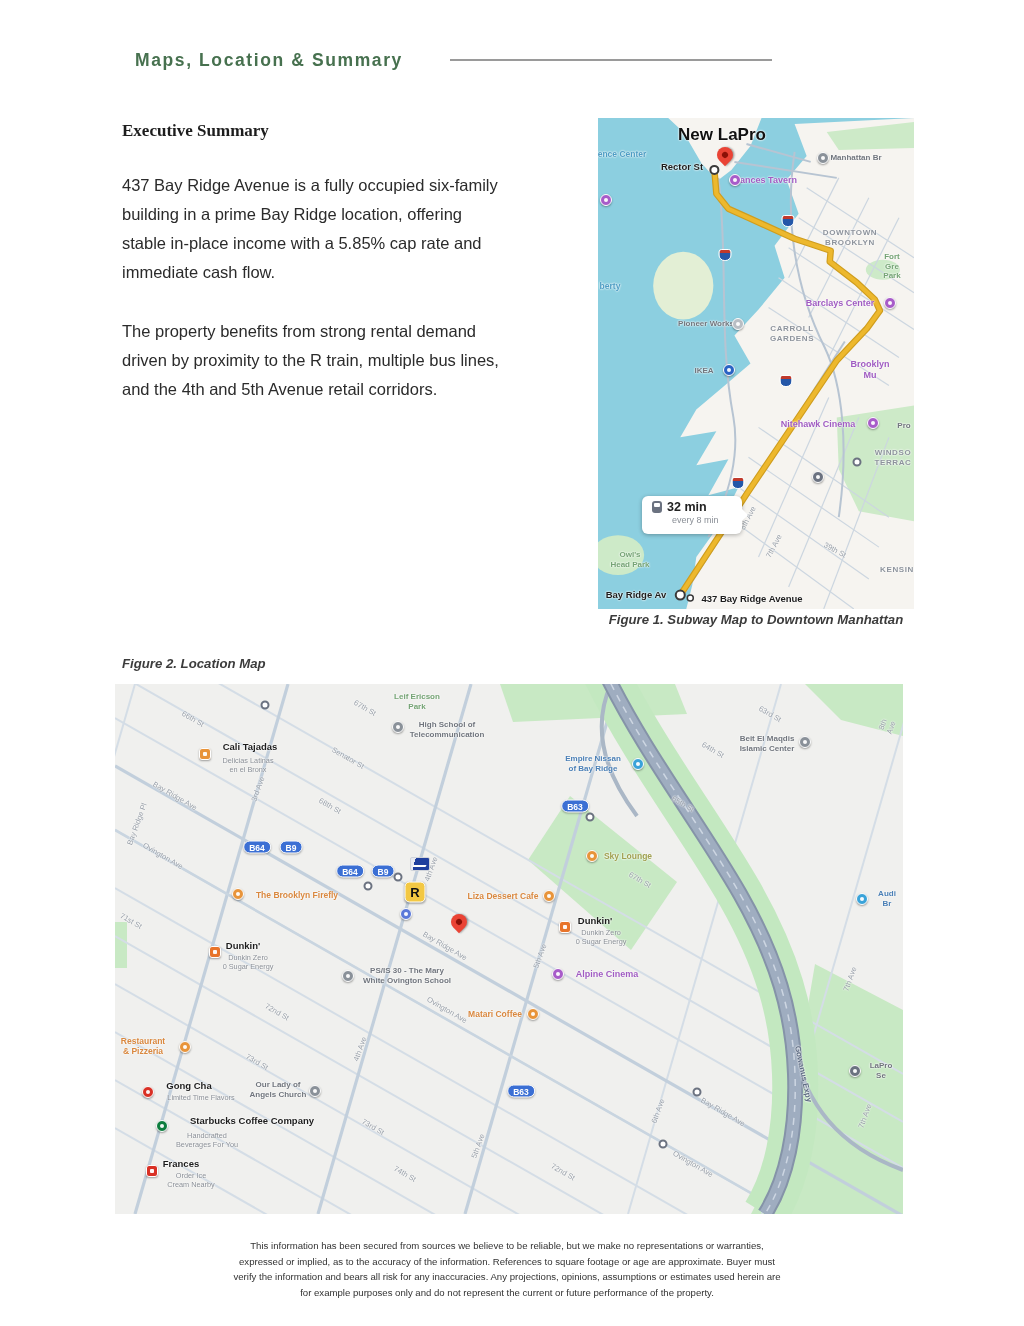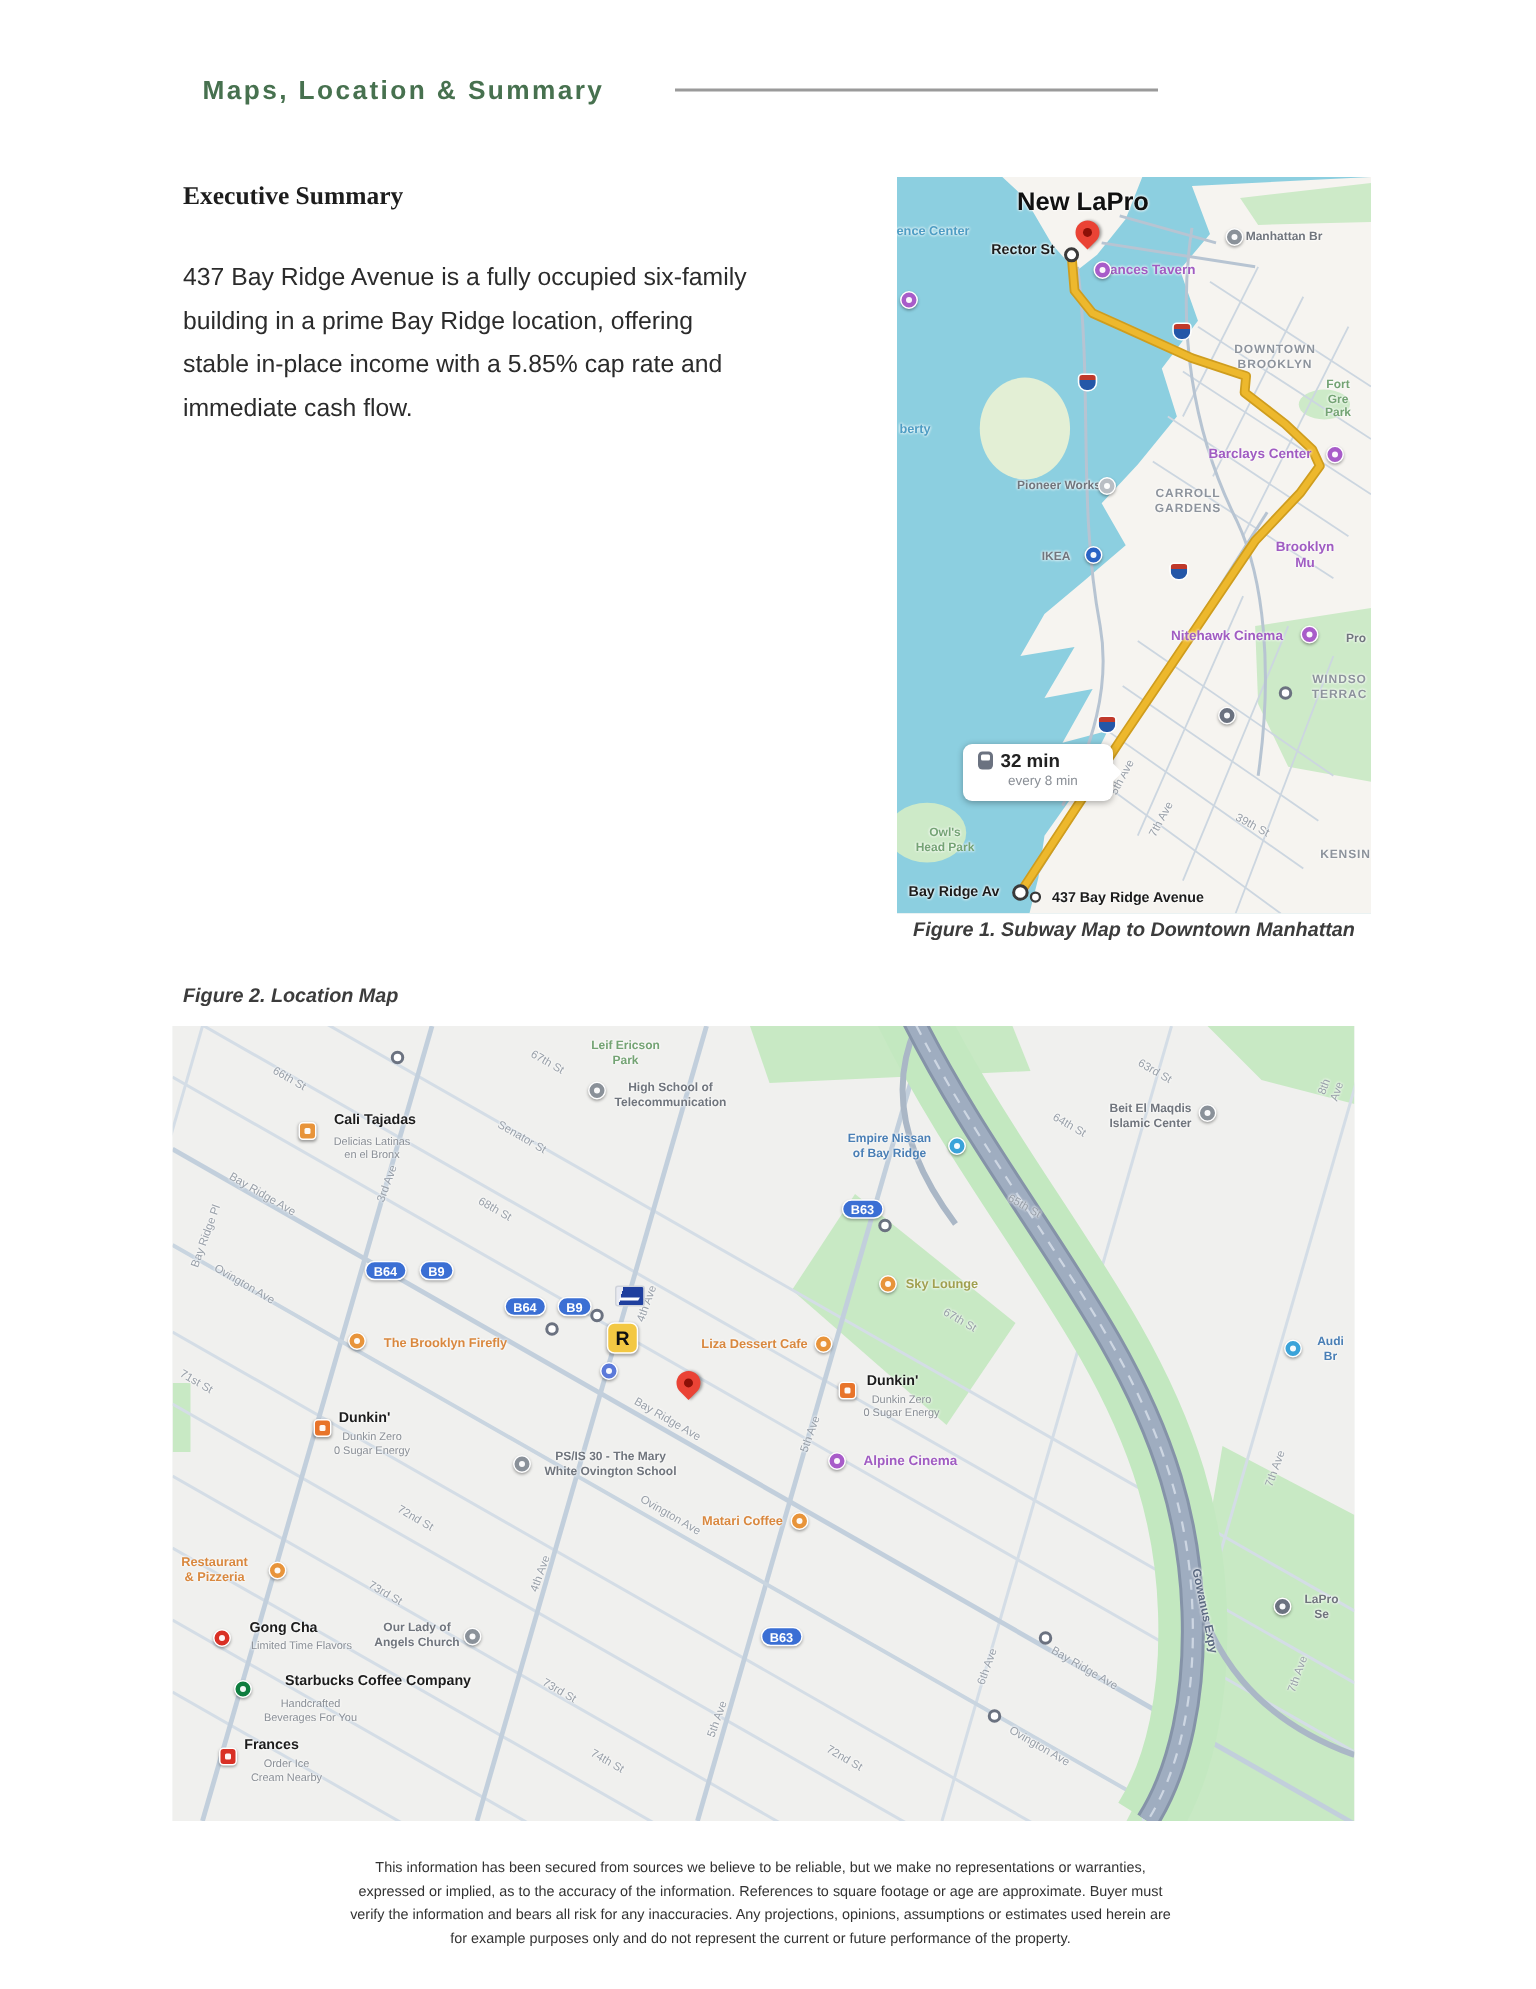--- a/index.html
+++ b/index.html
@@ -83,20 +83,21 @@
 </head>
 <body>
 
 <div class="page">
 
   <span class="hdr-title">Maps, Location &amp; Summary</span>
   <span class="hdr-rule"></span>
 
   <h2 class="exec-h">Executive Summary</h2>
   <p class="body-p p1">437 Bay Ridge Avenue is a fully occupied six-family building in a prime Bay Ridge location, offering stable in-place income with a 5.85% cap rate and immediate cash flow.</p>
+  <p class="body-p p2">The property benefits from strong rental demand driven by proximity to the R train, multiple bus lines, and the 4th and 5th Avenue retail corridors.</p>
 
   <div class="map map1">
     <svg viewBox="0 0 315 492" preserveAspectRatio="none">
       <rect width="315" height="492" fill="#8ccfe0"></rect>
       <path d="M70,0 L163,0 L152,28 L133,52 L119,63 L103,45 L85,14 Z" fill="#f6f4f0"></path>
       <path d="M315,0 L196,6 L208,38 L188,62 L200,96 L176,128 L186,160 L160,192 L136,218 L152,246 L124,270 L98,292 L82,320 L118,314 L98,348 L130,342 L110,378 L140,370 L122,406 L98,440 L94,468 L88,492 L315,492 Z" fill="#f6f4f0"></path>
       <ellipse cx="85" cy="168" rx="30" ry="34" fill="#e3efd5"></ellipse>
       <path d="M228,14 L315,4 L315,30 L240,32 Z" fill="#cdeac8"></path>
       <ellipse cx="284" cy="152" rx="17" ry="10" fill="#cdeac8"></ellipse>
       <path d="M238,300 L315,288 L315,404 L260,394 L240,352 Z" fill="#cdeac8"></path>

